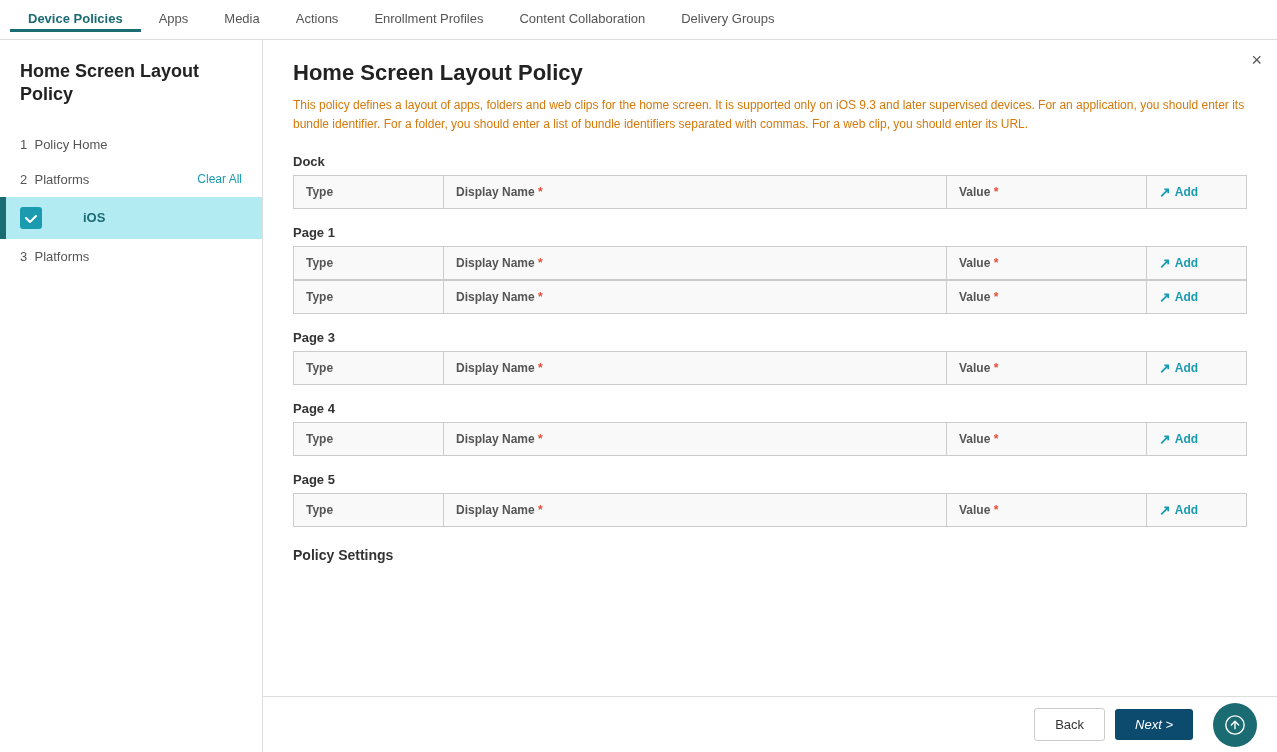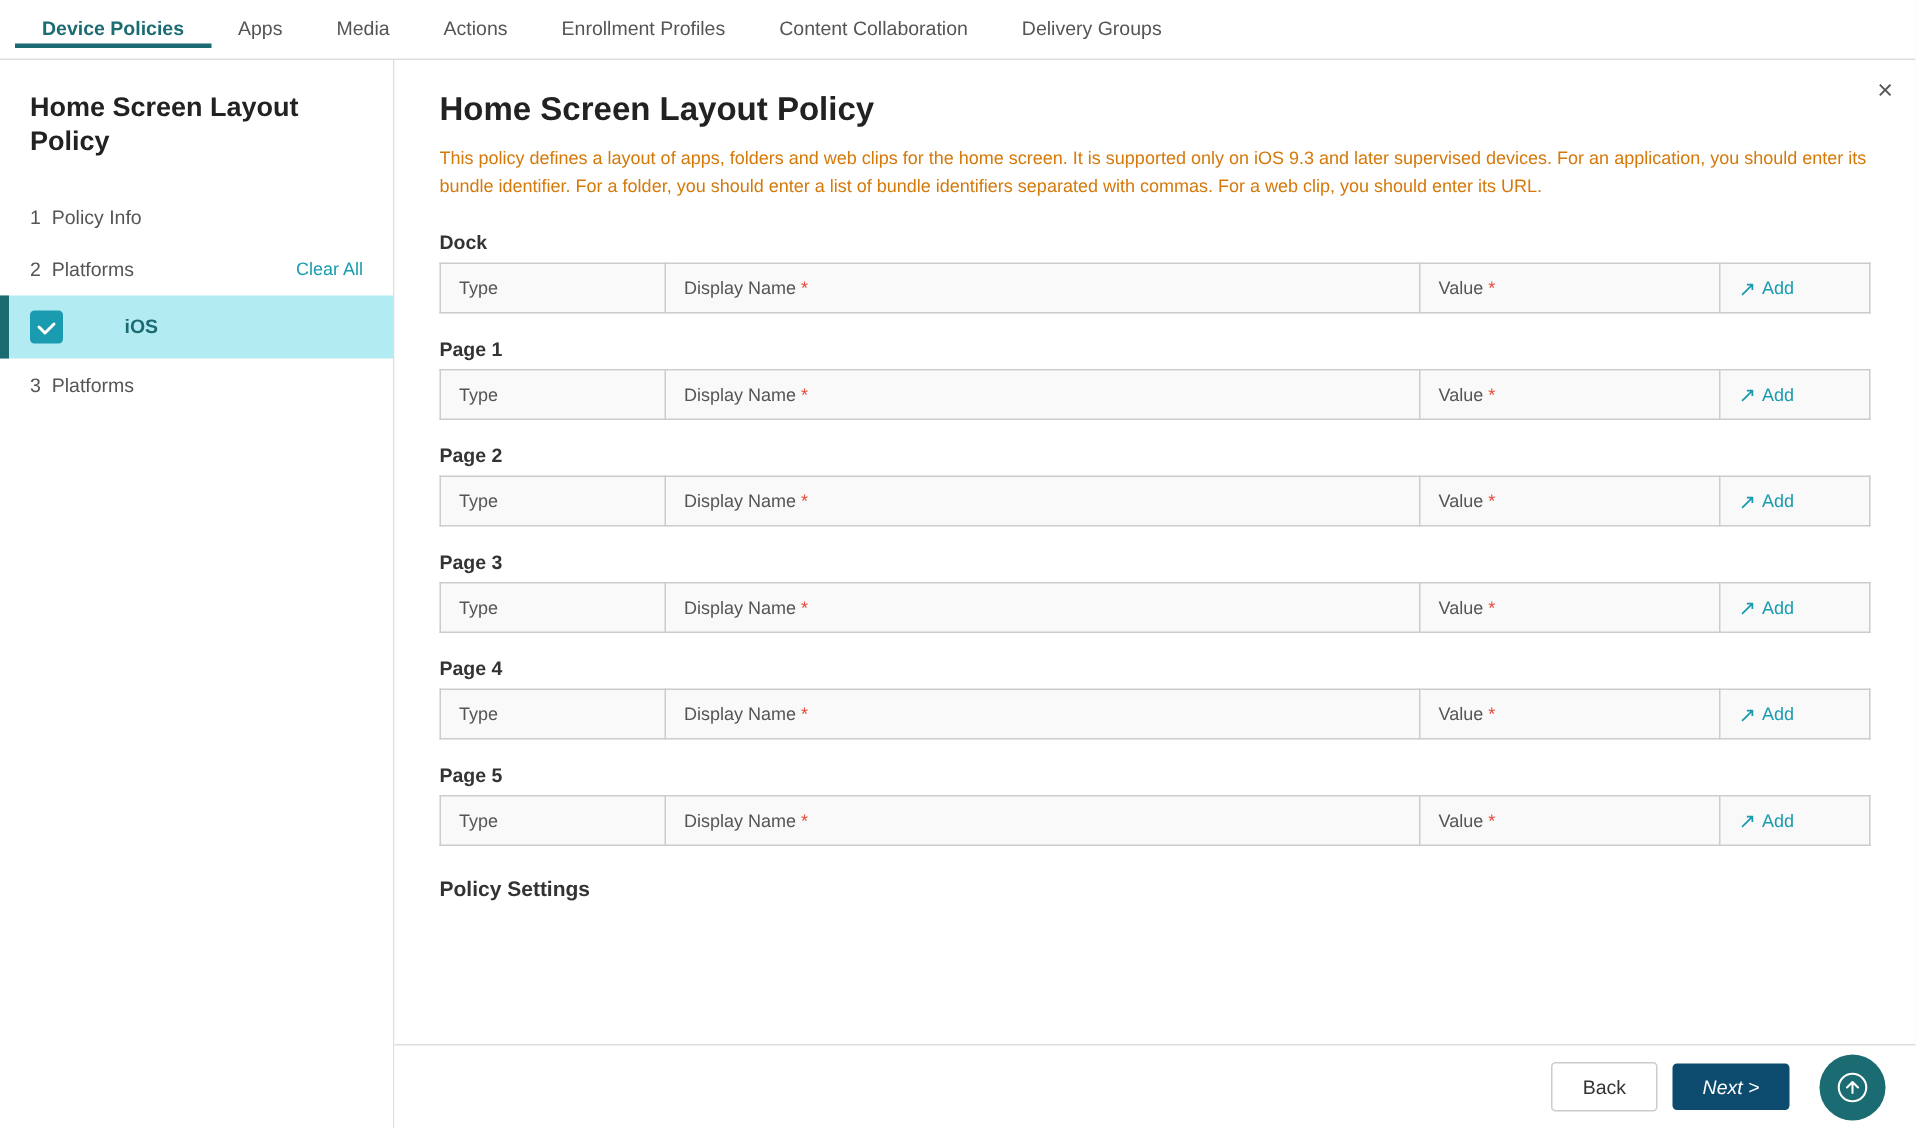--- a/index.html
+++ b/index.html
@@ -152,21 +152,21 @@
     }
     .table-grid th, .table-grid td {
       border: 1px solid #ccc;
       padding: 8px 12px;
       text-align: left;
       font-size: 12px;
       color: #555;
     }
     .table-grid th {
       background: #f9f9f9;
-      font-weight: normal;
+      font-weight: bold;
     }
     .required-star {
       color: #e74c3c;
     }
     .col-type { width: 150px; }
     .col-value { width: 200px; }
     .col-add { width: 100px; text-align: center; }
     .add-link {
       color: #1a9baf;
       cursor: pointer;
@@ -271,21 +271,21 @@
 <div class="layout">
 
   <div class="sidebar">
     <div class="sidebar-title">
       <span>Home Screen Layout Policy</span>
     </div>
 
     <div class="sidebar-step">
       <span class="sidebar-step-label">
         <span>1</span>&nbsp;
-        <span>Policy Info</span>
+        <span>Policy Home</span>
       </span>
     </div>
 
     <div class="sidebar-step">
       <div class="platforms-row">
         <span class="sidebar-step-label">
           <span>2</span>&nbsp;
           <span>Platforms</span>
         </span>
         <span class="clear-all-btn">Clear All</span>
@@ -353,21 +353,20 @@
                   <span class="add-icon">↗</span>
                   <span>Add</span>
                 </span>
               </th>
             </tr>
           </thead>
         </table>
       </div>
 
       <div>
-        <div class="section-label">Page 2</div>
         <table class="table-grid">
           <thead>
             <tr>
               <th class="col-type">Type</th>
               <th>Display Name <span class="required-star">*</span></th>
               <th class="col-value">Value <span class="required-star">*</span></th>
               <th class="col-add">
                 <span class="add-link">
                   <span class="add-icon">↗</span>
                   <span>Add</span>

